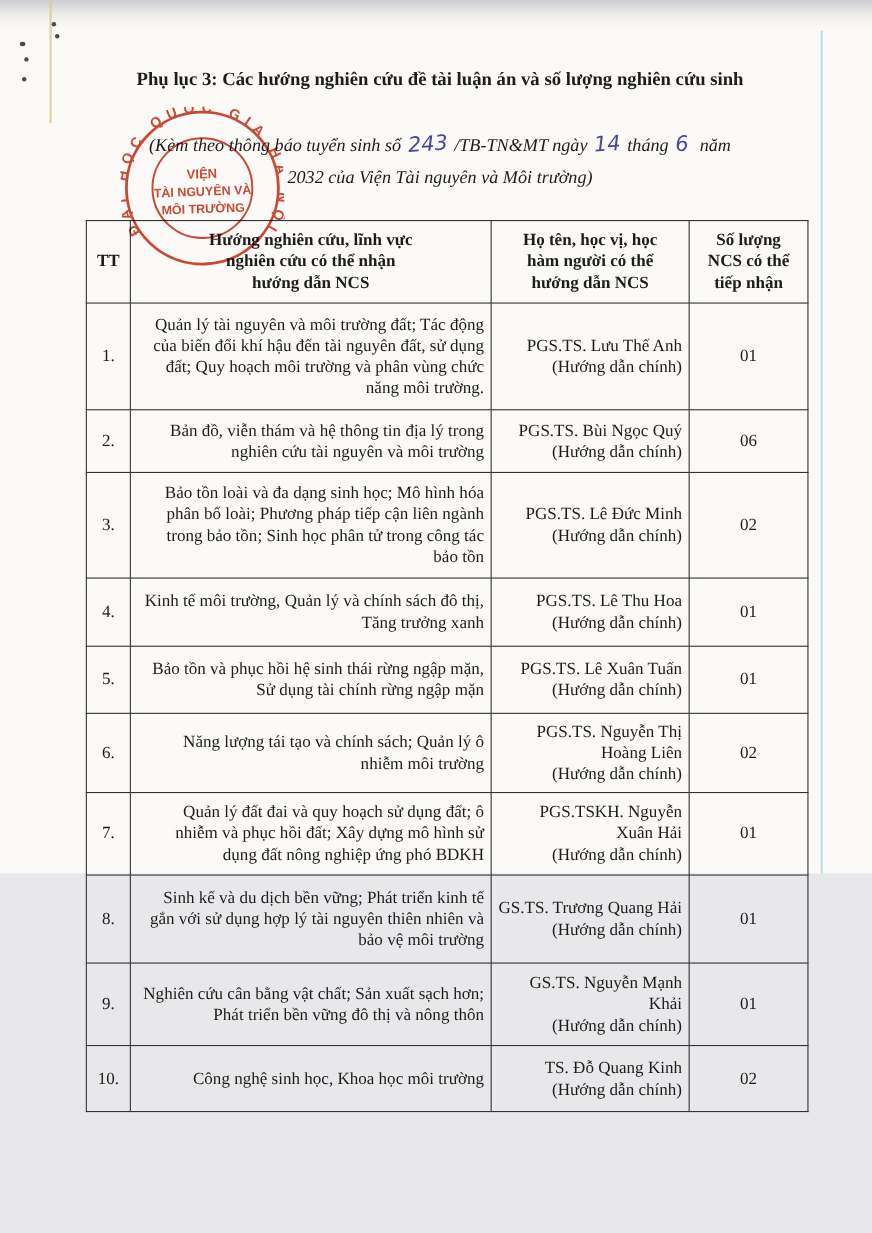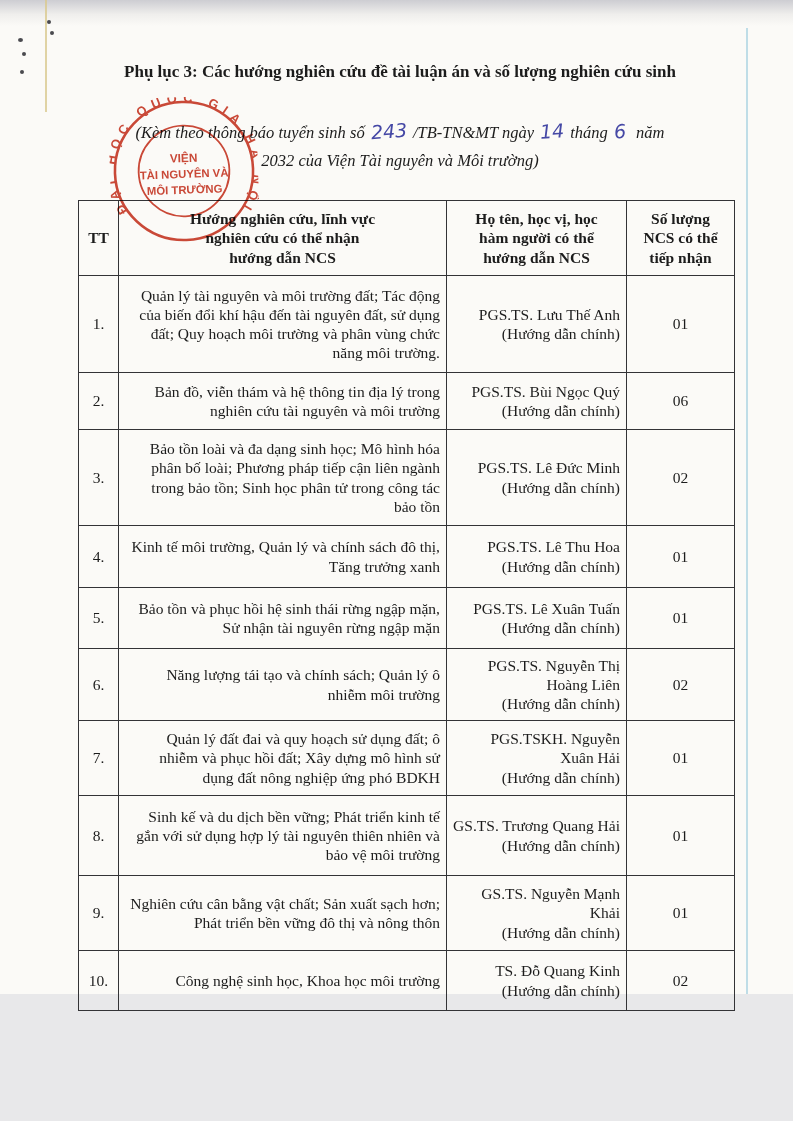--- a/index.html
+++ b/index.html
@@ -5,21 +5,21 @@
   html,body { margin:0; padding:0; }
   body {
     width:793px; height:1121px;
     background:#e8e8ea;
     font-family:"Liberation Serif", serif;
     color:#1c1c1c;
     overflow:hidden;
   }
   .page {
     position:relative;
-    width:793px; height:994px;
+    width:793px; height:794px;
     background:#fbfaf7;
   }
   .top-edge {
     position:absolute; top:0; left:0; width:100%; height:26px;
     background:linear-gradient(#cdcdd2, #efeeec 55%, rgba(255,255,255,0));
     pointer-events:none;
   }
   .left-yellow-line {
     position:absolute; left:45px; top:0; width:2px; height:112px;
     background:#d9c98e; opacity:.8;
@@ -182,21 +182,21 @@
         <td class="c-tt">4.</td>
         <td class="c-dir">Kinh tế môi trường, Quản lý và chính sách đô thị, Tăng trưởng xanh</td>
         <td class="c-sup">
           <div>PGS.TS. Lê Thu Hoa</div>
           <div>(Hướng dẫn chính)</div>
         </td>
         <td class="c-quota">01</td>
       </tr>
       <tr>
         <td class="c-tt">5.</td>
-        <td class="c-dir">Bảo tồn và phục hồi hệ sinh thái rừng ngập mặn, Sử nhận tài nguyên rừng ngập mặn</td>
+        <td class="c-dir">Bảo tồn và phục hồi hệ sinh thái rừng ngập mặn, Sử dụng tài chính rừng ngập mặn</td>
         <td class="c-sup">
           <div>PGS.TS. Lê Xuân Tuấn</div>
           <div>(Hướng dẫn chính)</div>
         </td>
         <td class="c-quota">01</td>
       </tr>
       <tr>
         <td class="c-tt">6.</td>
         <td class="c-dir">Năng lượng tái tạo và chính sách; Quản lý ô nhiễm môi trường</td>
         <td class="c-sup">

